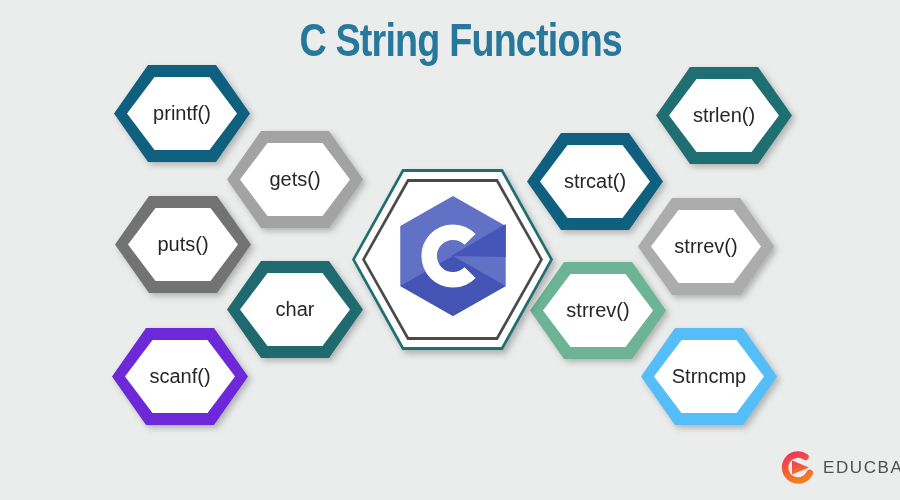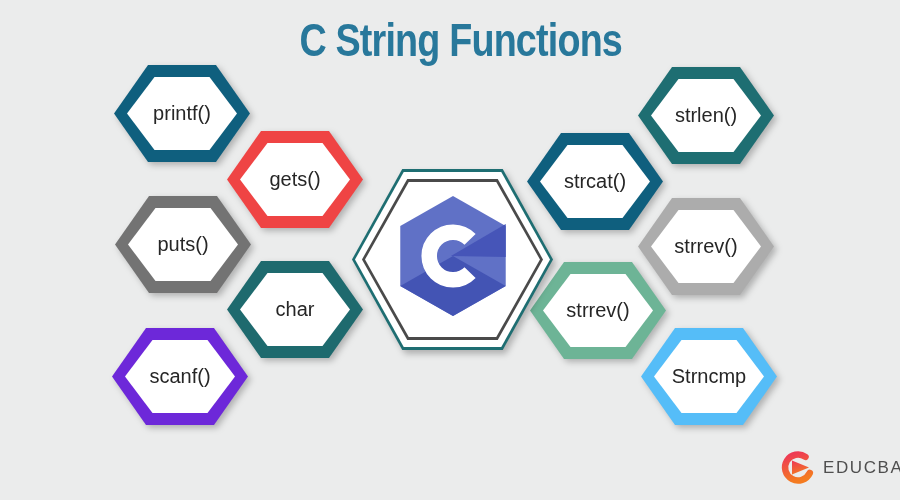--- a/index.html
+++ b/index.html
@@ -63,21 +63,21 @@
 
   <div id="hex-layer">
       <div class="hex-wrap" style="left: 114px; top: 65px;">
     <div class="hex hexclip" style="background: rgb(15, 95, 126);">
       <div class="hex-inner hexclip">
         <span class="hex-label">printf()</span>
       </div>
     </div>
   </div>
       <div class="hex-wrap" style="left: 227px; top: 131px;">
-    <div class="hex hexclip" style="background: #ef4444;">
+    <div class="hex hexclip" style="background: #a3a3a3;">
       <div class="hex-inner hexclip">
         <span class="hex-label">gets()</span>
       </div>
     </div>
   </div>
       <div class="hex-wrap" style="left: 115px; top: 196px;">
     <div class="hex hexclip" style="background: #737373;">
       <div class="hex-inner hexclip">
         <span class="hex-label">puts()</span>
       </div>
@@ -97,21 +97,21 @@
       </div>
     </div>
   </div>
       <div class="hex-wrap" style="left: 527px; top: 133px;">
     <div class="hex hexclip" style="background: rgb(15, 95, 126);">
       <div class="hex-inner hexclip">
         <span class="hex-label">strcat()</span>
       </div>
     </div>
   </div>
-      <div class="hex-wrap" style="left: 638px; top: 67px;">
+      <div class="hex-wrap" style="left: 656px; top: 67px;">
     <div class="hex hexclip" style="background: rgb(30, 110, 114);">
       <div class="hex-inner hexclip">
         <span class="hex-label">strlen()</span>
       </div>
     </div>
   </div>
       <div class="hex-wrap" style="left: 638px; top: 198px;">
     <div class="hex hexclip" style="background: rgb(172, 172, 172);">
       <div class="hex-inner hexclip">
         <span class="hex-label">strrev()</span>

